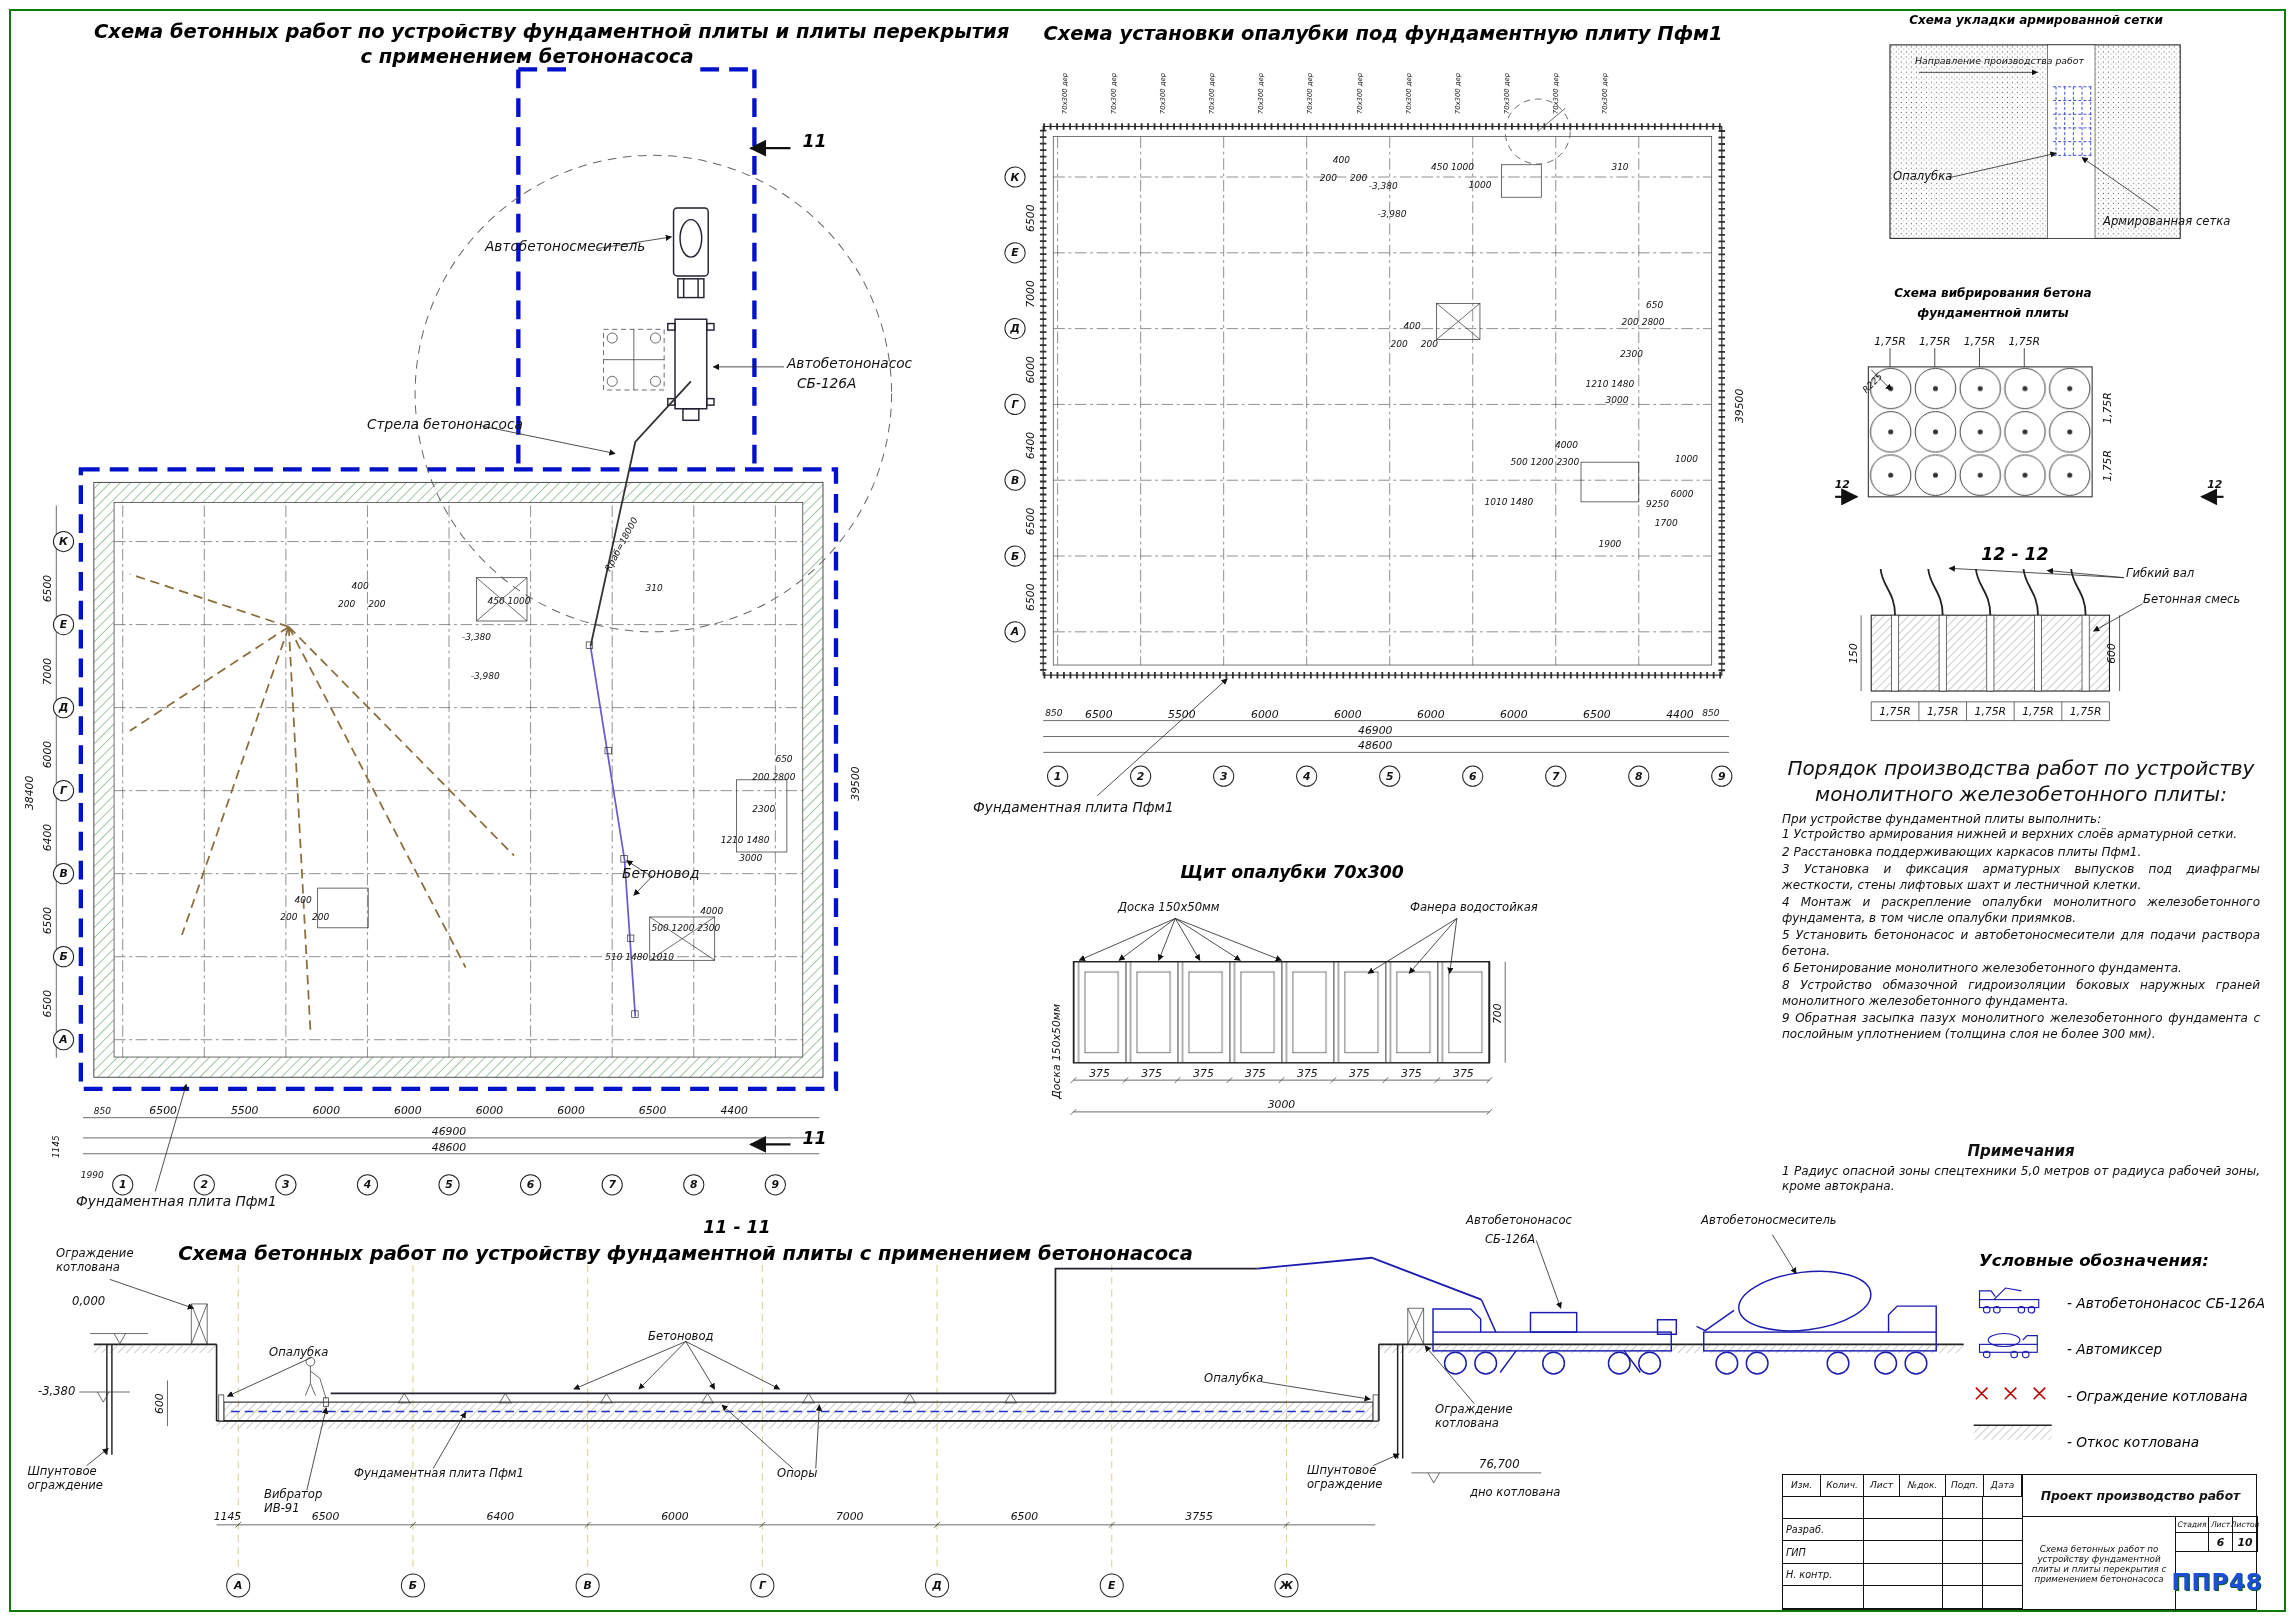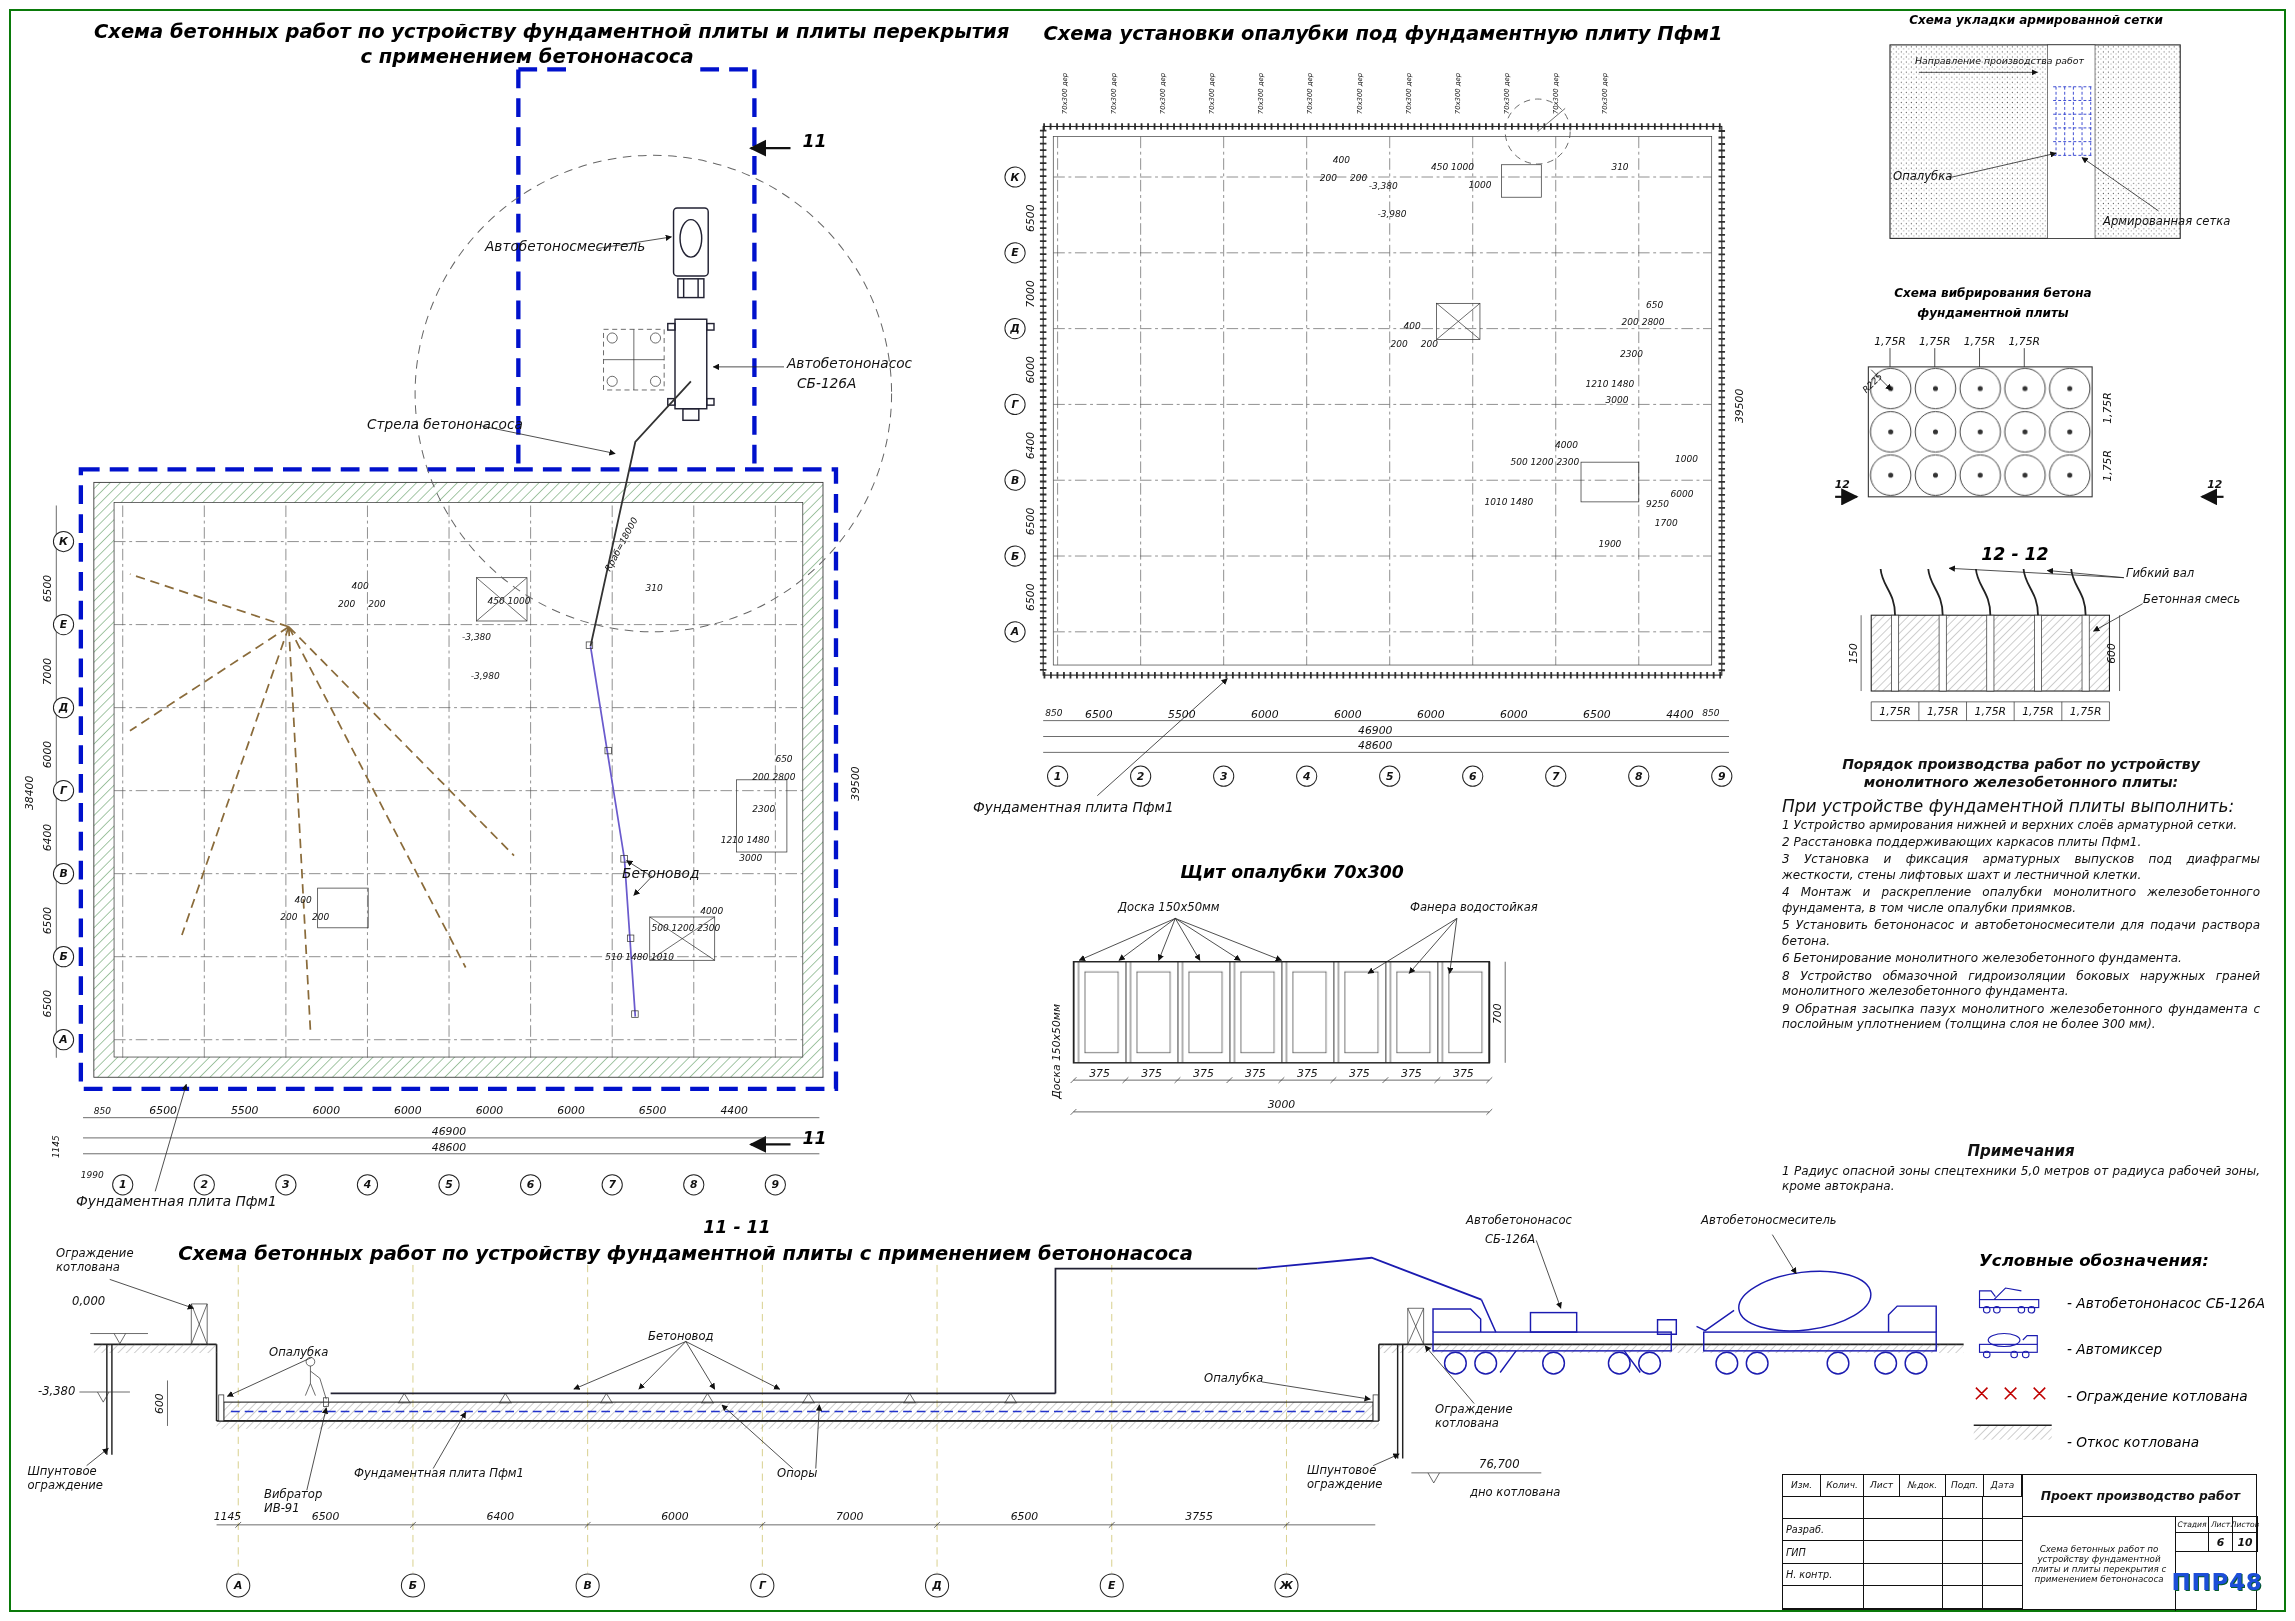--- a/index.html
+++ b/index.html
@@ -24,22 +24,22 @@
   .trb{stroke:#1b1bb0;stroke-width:2;fill:none}
   .trm{stroke:#1b1bb0;stroke-width:1.6;fill:none}
   .axg{stroke:#c9bd62;stroke-width:1;stroke-dasharray:10 7;fill:none}
   .lbl{position:absolute;font-style:italic;font-size:13.7px;line-height:1.25;color:#111;white-space:nowrap}
   .f16{font-size:11.6px}
   .f13{font-size:9.4px}
   .wrap{white-space:normal;text-align:left}
   .ttl{position:absolute;font-weight:bold;font-style:italic;color:#000;text-align:center;white-space:nowrap}
   .t27{font-size:19.5px}.t24{font-size:17.3px}.t22{font-size:12px}
   .wo{position:absolute;left:1782px;top:755px;width:478px;font-style:italic;color:#111}
-  .wo-h{font-weight:bold;font-size:14px;text-align:center;line-height:1.3}
-  .wo-intro{font-size:17px;margin-top:5px}
+  .wo-h{font-weight:normal;font-size:20px;text-align:center;line-height:1.3}
+  .wo-intro{font-size:12px;margin-top:5px}
   .wo-items div{font-size:12px;text-align:justify;line-height:1.32;margin-top:1.4px}
   .notes{position:absolute;left:1782px;top:1142px;width:478px;font-style:italic;color:#111}
   .notes-h{font-weight:bold;font-size:15px;text-align:center}
   .notes-items div{font-size:12px;text-align:justify;line-height:1.32;margin-top:3.6px}
   .legend-title{position:absolute;left:1979px;top:1251px;width:282px;font-weight:bold;font-style:italic;font-size:16.6px;text-align:left}
   .legend-items{position:absolute;left:2067px;top:1295px;width:195px}
   .legend-items div{font-size:13.7px;font-style:italic;white-space:nowrap;height:17.3px;margin-bottom:29px}
   #tb{position:absolute;left:1782px;top:1474px;width:475px;height:136px;border:1.8px solid #111;background:#fff;font-style:italic;color:#111}
   .tb-l{position:absolute;left:0;top:0;width:240px;height:100%;border-right:1.4px solid #111}
   .tb-hrow{display:grid;grid-template-columns:38px 43px 36px 46px 38px 38px;height:21.7px;border-bottom:1.1px solid #111}

